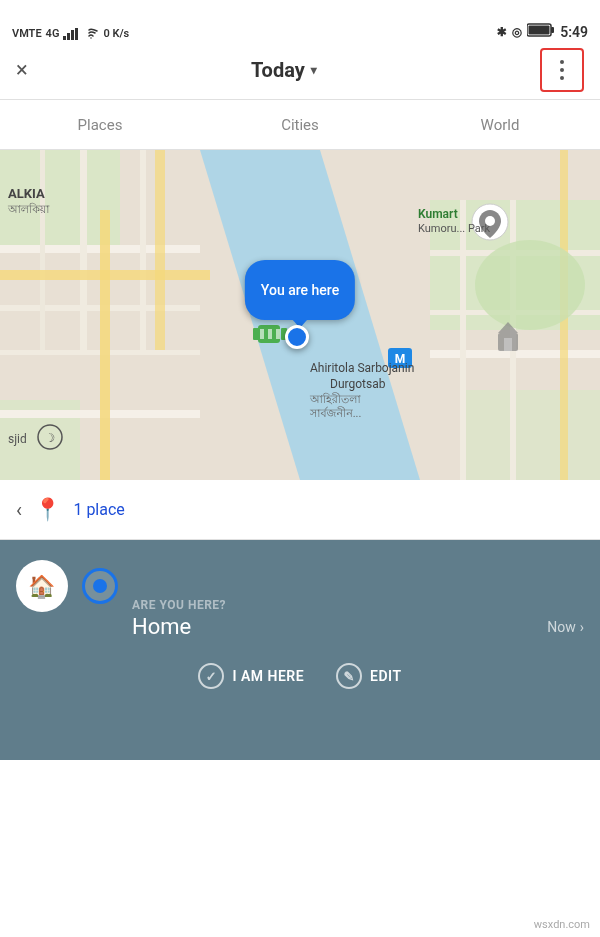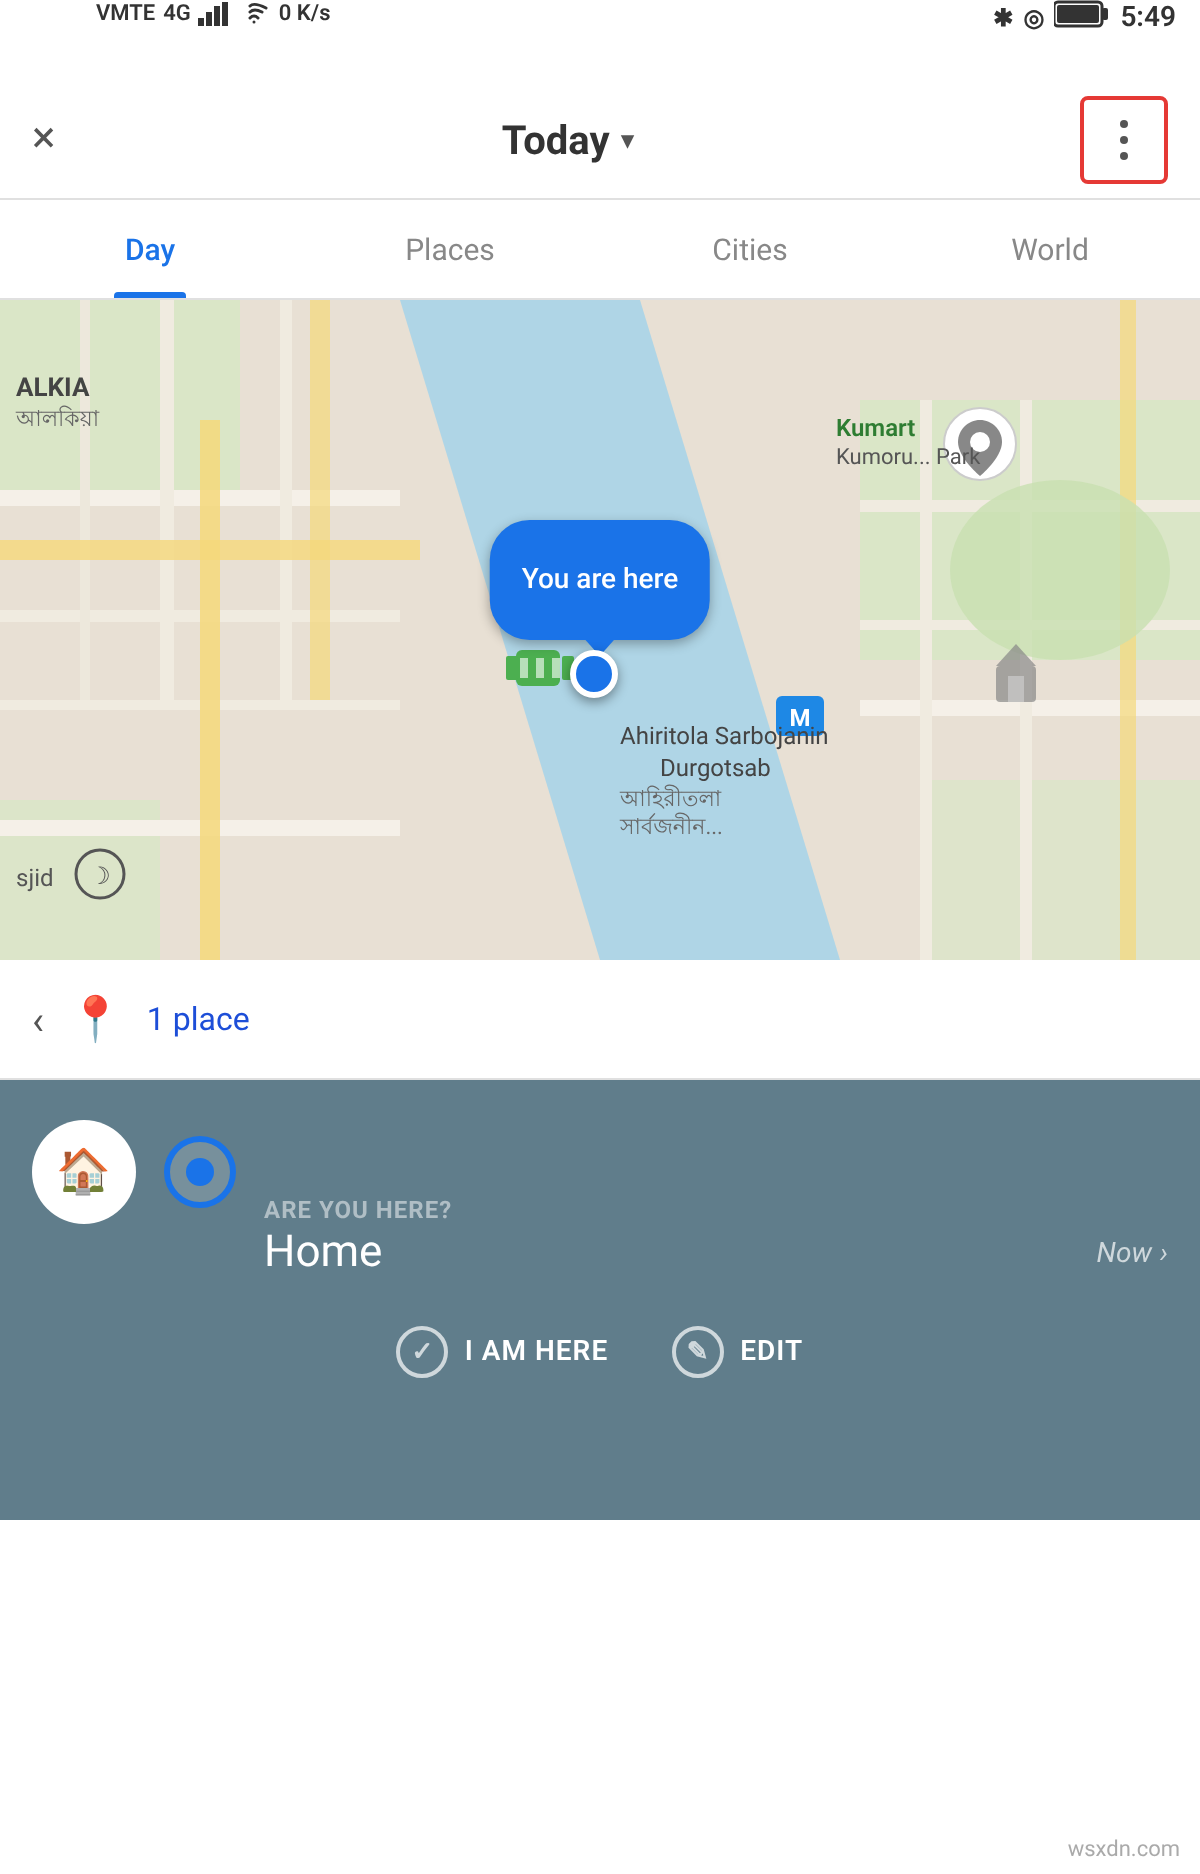--- a/index.html
+++ b/index.html
@@ -4,26 +4,25 @@
   <meta name="viewport" content="width=600">
   <style>
     * { margin: 0; padding: 0; box-sizing: border-box; }
     body { width: 600px; height: 937px; font-family: 'Roboto', Arial, sans-serif; background: #fff; overflow: hidden; position: relative; }
 
     
     .status-bar {
       height: 40px;
       background: #fff;
       display: flex;
-      align-items: flex-start;
+      align-items: flex-end;
       justify-content: space-between;
       padding: 0 12px;
       font-size: 12px;
       font-weight: 600;
-      margin-left: 36px;
     }
     .status-left { display: flex; align-items: center; gap: 4px; font-size: 11px; color: #333; }
     .status-right { display: flex; align-items: center; gap: 5px; font-size: 12px; color: #333; }
 
     
     .header {
       height: 60px;
       background: #fff;
       display: flex;
       align-items: center;
@@ -205,21 +204,21 @@
       width: 14px;
       height: 14px;
       background: #1a73e8;
       border-radius: 50%;
     }
 
     .place-info { flex: 1; }
     .place-question { font-size: 12px; color: #b0bec5; font-weight: 700; letter-spacing: 0.5px; text-transform: uppercase; margin-top: 38px; }
     .place-name-row { display: flex; align-items: center; justify-content: space-between; margin-top: 2px; }
     .place-name { font-size: 22px; color: #fff; font-weight: 400; }
-    .place-time { font-size: 14px; color: #cfd8dc; display: flex; align-items: center; gap: 4px; font-style: italic; }
+    .place-time { font-size: 14px; color: #cfd8dc; display: flex; align-items: center; gap: 4px; }
     .place-address { font-size: 13px; color: #b0bec5; margin-top: 2px; }
 
     
     .action-buttons {
       display: flex;
       justify-content: center;
       gap: 32px;
       padding-top: 8px;
     }
     .action-btn {
@@ -303,23 +302,20 @@
     <span class="arrow-down">▾</span>
   </div>
   <div class="header-more">
     <div class="dot"></div>
     <div class="dot"></div>
     <div class="dot"></div>
   </div>
 </div>
 
 <div class="tabs">
-  <div class="tab active">
-    <span>Day</span>
-  </div>
   <div class="tab">
     <span>Places</span>
   </div>
   <div class="tab">
     <span>Cities</span>
   </div>
   <div class="tab">
     <span>World</span>
   </div>
 </div>

